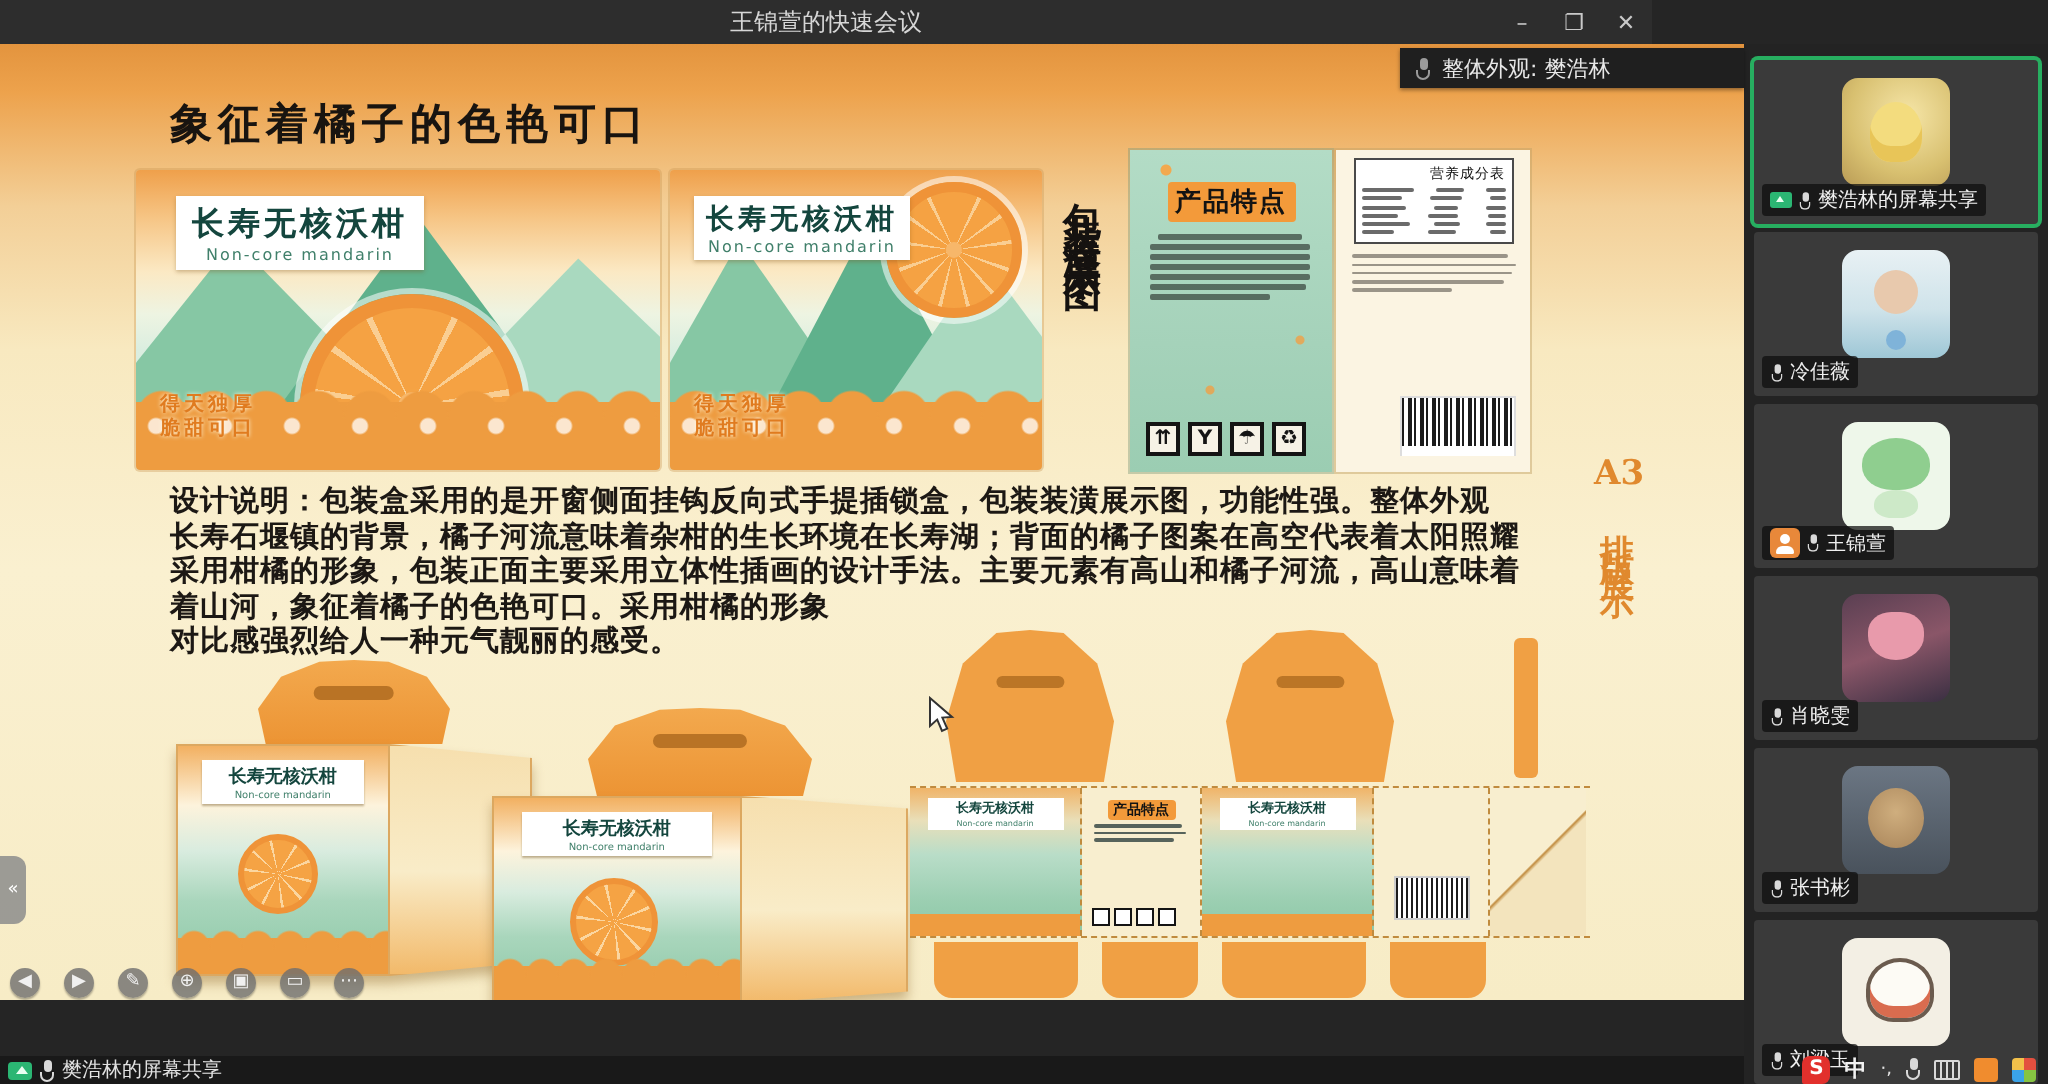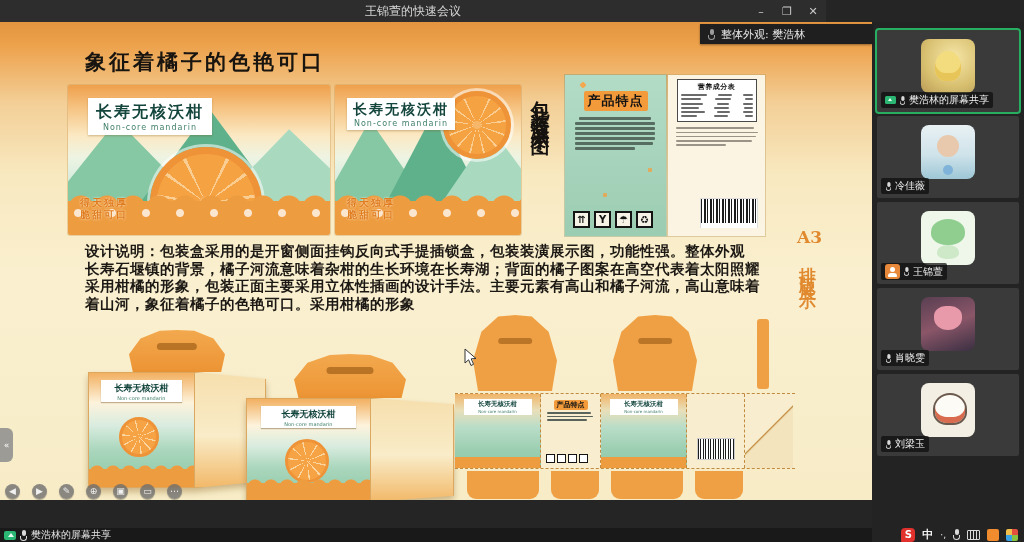--- a/index.html
+++ b/index.html
@@ -83,21 +83,21 @@
     border-radius:2px; letter-spacing:1px; }
   .tline { height:2.5px; background:#3c4a42; opacity:.75; margin:2.5px 10px; border-radius:1px; }
   .feat-icons { position:absolute; left:8px; bottom:8px; display:flex; gap:4px; }
   .feat-ic { width:17px; height:17px; background:#f6f2e6; border:2px solid #141414;
     color:#141414; font-size:10px; line-height:13px; text-align:center; font-weight:700; }
 
   
   .info-panel { position:absolute; left:668px; top:53px; width:97px; height:161px;
     background:#fbf4e2; box-shadow:0 0 0 1px rgba(190,160,100,.45); padding:4px 6px; }
   .nutri-card { width:80px; margin:0 auto; background:#fff; border:1px solid #4a4a4a; padding:2px 3px; }
-  .nutri-title { font-size:7px; font-weight:700; color:#111; text-align:center; letter-spacing:.5px; }
+  .nutri-title { font-size:7px; font-weight:400; color:#111; text-align:right; letter-spacing:.5px; }
   .nrow { display:flex; justify-content:space-between; margin:2.2px 0; }
   .nrow b { height:2px; background:#6b6b6b; border-radius:1px; display:block; }
   .ptxt { margin-top:5px; }
   .pline { height:1.8px; background:#9a9488; margin:2.4px 2px; border-radius:1px; }
   .barcode { position:absolute; right:7px; bottom:8px; width:58px; height:30px;
     background:repeating-linear-gradient(90deg,#1c1c1c 0 1px,#fff 1px 3px,#1c1c1c 3px 5px,#fff 5px 6px);
     border:1px solid #ddd; }
   .barcode::after { content:""; position:absolute; left:0; right:0; bottom:-1px; height:5px; background:#fff; }
 
   
@@ -368,20 +368,21 @@
     <div class="a3-caption">
       <div class="a3-1">A3</div>
       <div class="a3-2">排版展示</div>
     </div>
 
     <div class="desc">
       <p>设计说明：包装盒采用的是开窗侧面挂钩反向式手提插锁盒，包装装潢展示图，功能性强。整体外观</p>
       <p>长寿石堰镇的背景，橘子河流意味着杂柑的生长环境在长寿湖；背面的橘子图案在高空代表着太阳照耀</p>
       <p>采用柑橘的形象，包装正面主要采用立体性插画的设计手法。主要元素有高山和橘子河流，高山意味着</p>
       <p>着山河，象征着橘子的色艳可口。采用柑橘的形象</p>
+      <p>对比感强烈给人一种元气靓丽的感受。</p>
     </div>
 
     <div class="box3d b1">
       <div class="gable"></div>
       <div class="box-body">
         <div class="bfront">
           <div class="mlabel">
               <div class="cn">长寿无核沃柑</div>
               <div class="en">Non-core mandarin</div>
             </div>
@@ -517,20 +518,27 @@
       </div>
     </div>
     <div class="tile">
       <div class="avatar av4"></div>
       <div class="plabel">
         <span class="mic"></span>
         <span class="pname">肖晓雯</span>
       </div>
     </div>
     <div class="tile">
+      <div class="avatar av5"></div>
+      <div class="plabel">
+        <span class="mic"></span>
+        <span class="pname">张书彬</span>
+      </div>
+    </div>
+    <div class="tile">
       <div class="avatar av6"></div>
       <div class="plabel">
         <span class="mic"></span>
         <span class="pname">刘梁玉</span>
       </div>
     </div>
   </div>
 
 </div>
 

